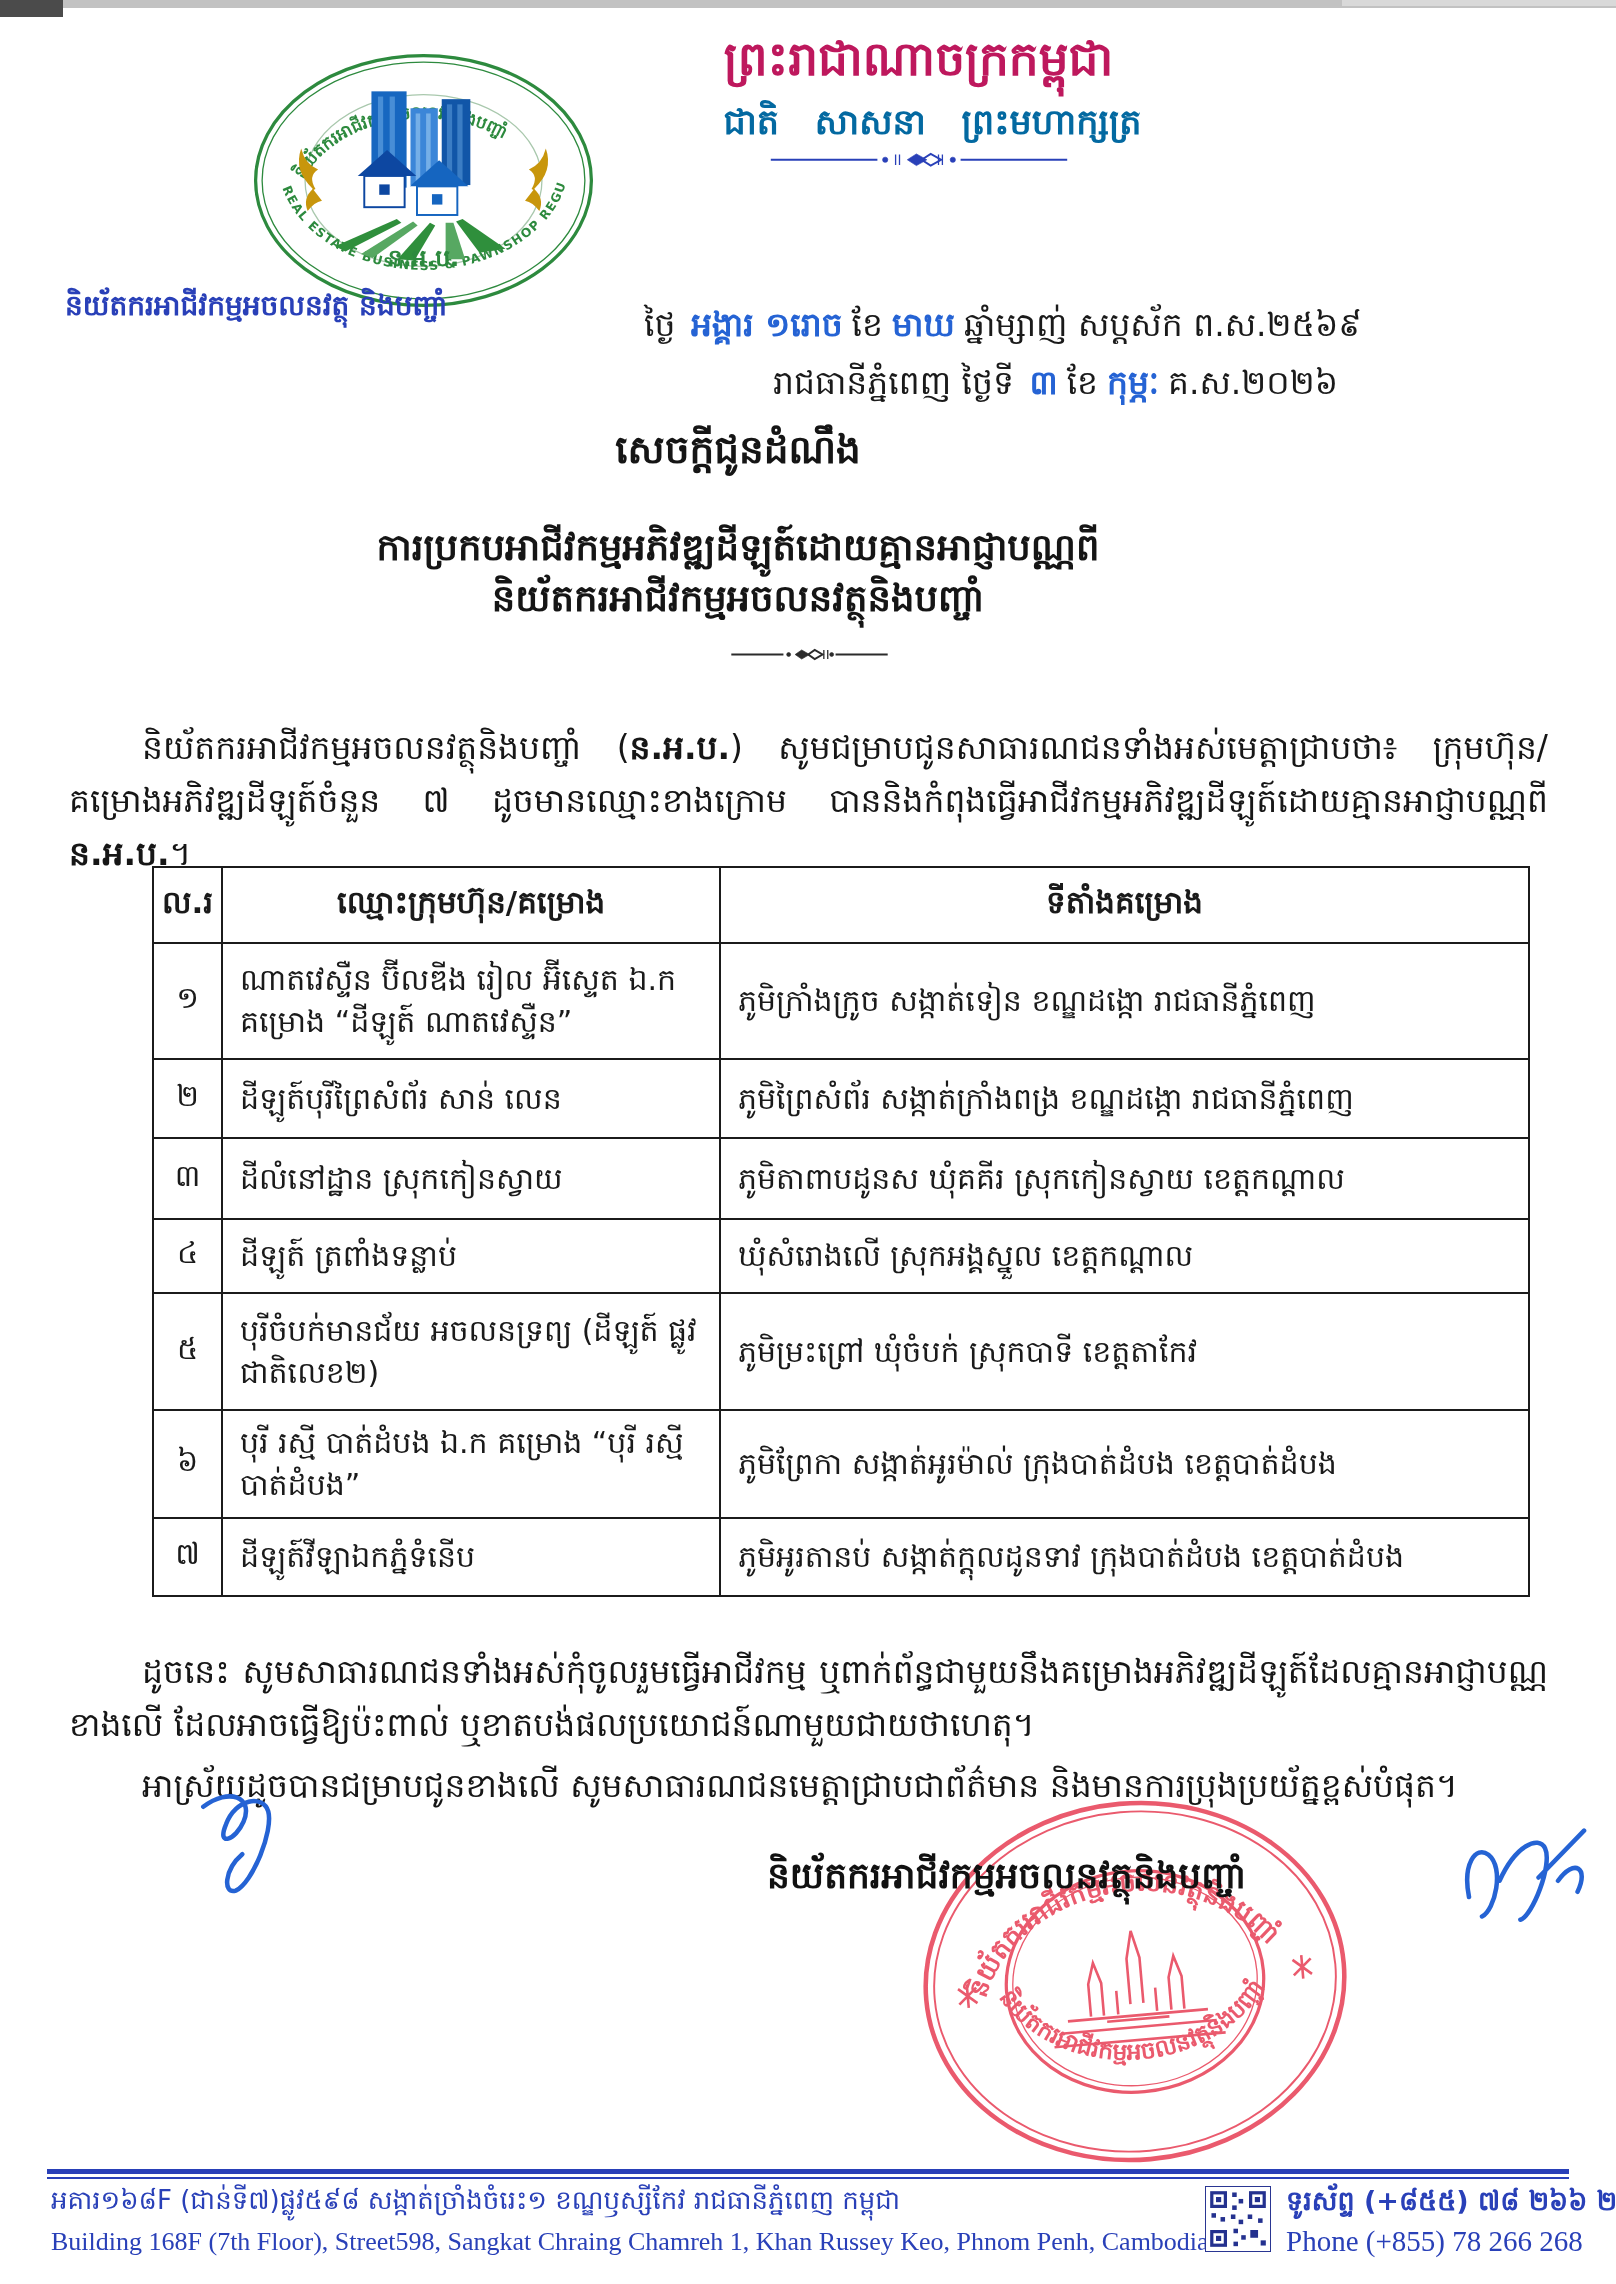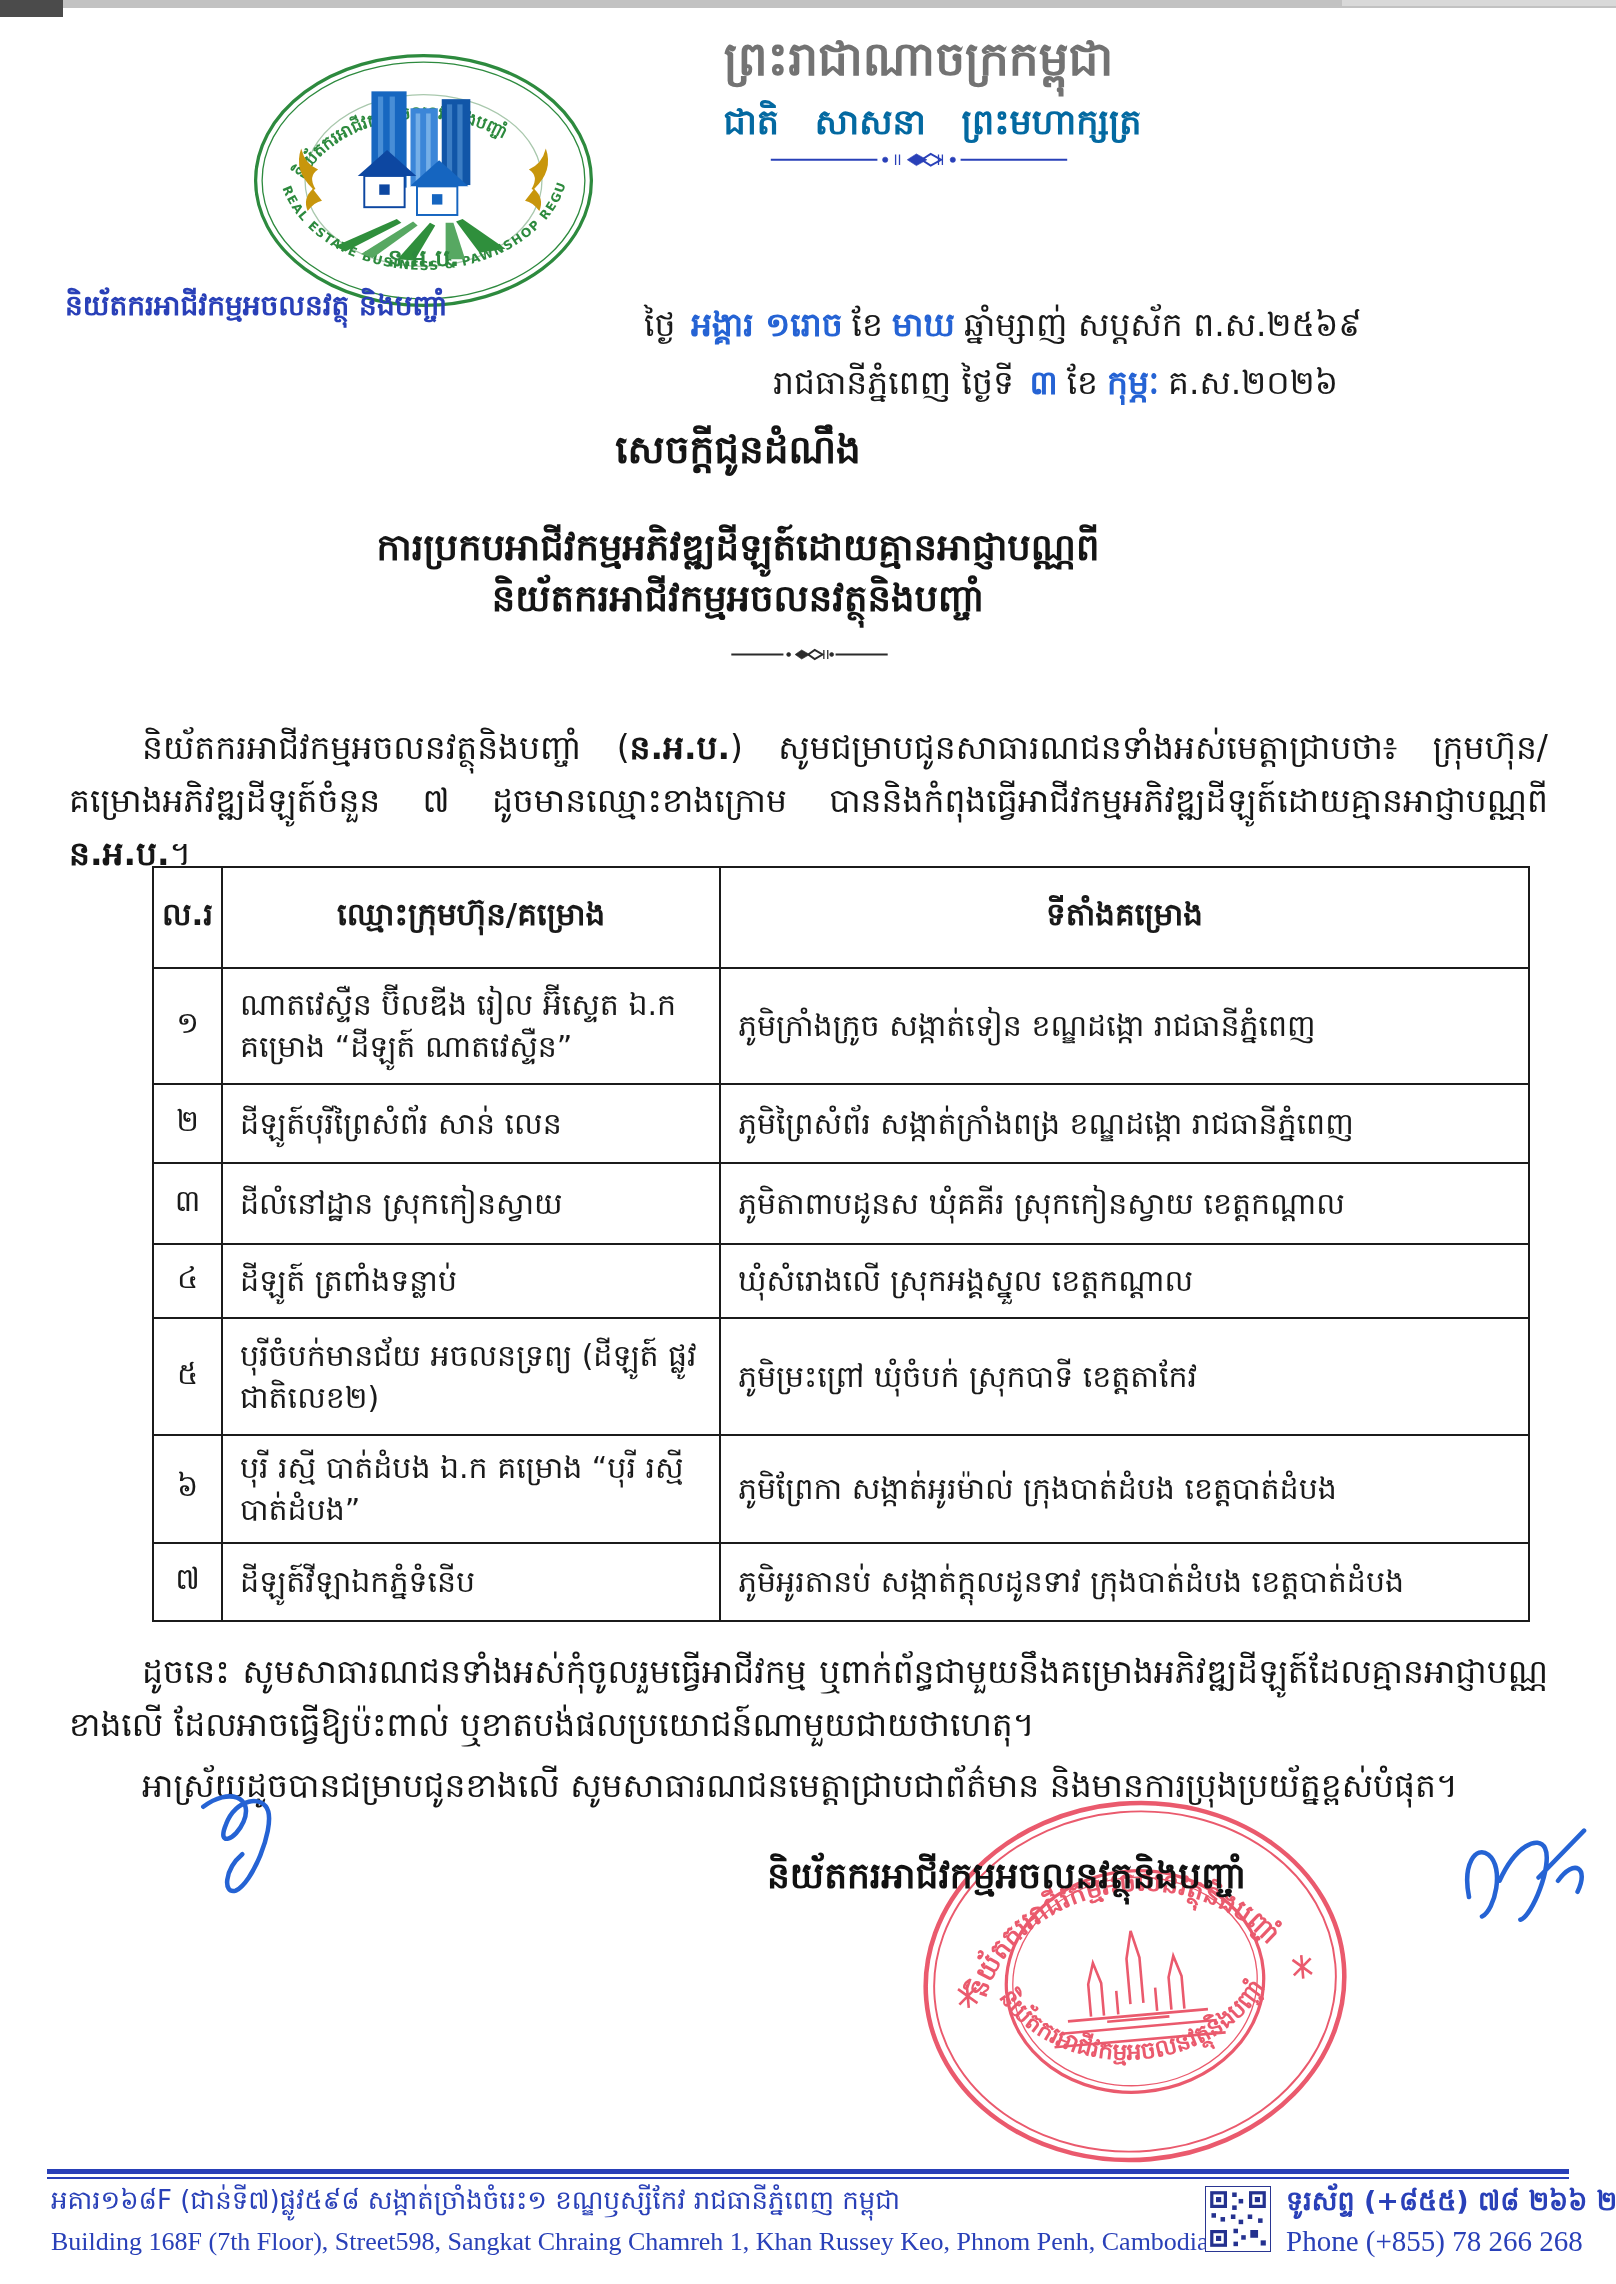--- a/index.html
+++ b/index.html
@@ -7,21 +7,21 @@
         font-family:"DejaVu Sans",sans-serif;color:#1a1a1a;}
 
   
   .scan-bar{position:absolute;top:0;left:0;width:100%;height:7.8px;background:#c2c2c2;}
   .scan-corner{position:absolute;top:0;left:0;width:63px;height:17px;background:#4b4b4b;}
   .scan-edge-r{position:absolute;top:0;right:0;width:274px;height:5.9px;background:#d9d9d9;}
 
   
   .logo-box{position:absolute;left:250px;top:51px;width:347px;height:259px;}
   .kingdom-l1{position:absolute;left:573px;top:29px;width:691px;text-align:center;
-              font-size:47px;font-weight:700;color:#737373;}
+              font-size:47px;font-weight:700;color:#be185d;}
   .kingdom-l2{position:absolute;left:587px;top:100px;width:691px;text-align:center;
               font-size:35px;font-weight:700;color:#0369a1;word-spacing:27px;font-family:Liberation Serif, serif;}
   .ornament-1{position:absolute;left:769px;top:150px;width:300px;height:19.5px;color:#2940b8;}
   .org-title{position:absolute;left:65px;top:288px;width:521px;
              font-size:28px;font-weight:700;color:#2940b8;}
 
   
   .date-l1{position:absolute;left:644px;top:304px;font-size:33px;white-space:nowrap;}
   .date-l2{position:absolute;left:773px;top:362px;font-size:33px;white-space:nowrap;}
   .hand{color:#2563d4;font-weight:600;margin:0 9px;}
@@ -43,21 +43,21 @@
   #p-close2{top:1726px;}
   .para b{font-weight:800;}
 
   
   #projects-table{position:absolute;left:152px;top:866px;width:1376px;
                   border-collapse:collapse;table-layout:fixed;}
   #projects-table th,#projects-table td{border:2px solid #1b1b1b;vertical-align:middle;}
   #projects-table th{font-size:31px;font-weight:700;text-align:center;padding:3.9px;}
   td.cell-no{text-align:center;font-size:30px;}
   td.cell-name,td.cell-loc{font-size:30px;padding:5.2px 17px;line-height:42px;}
-  thead tr{height:101px;}
+  thead tr{height:76px;}
   tbody tr:nth-child(1){height:116px;}
   tbody tr:nth-child(2){height:79px;}
   tbody tr:nth-child(3){height:81px;}
   tbody tr:nth-child(4){height:74px;}
   tbody tr:nth-child(5){height:117px;}
   tbody tr:nth-child(6){height:108px;}
   tbody tr:nth-child(7){height:78px;}
 
   
   .sig-scribble-1{position:absolute;left:190px;top:1784px;width:98px;height:117px;color:#2563d4;}

